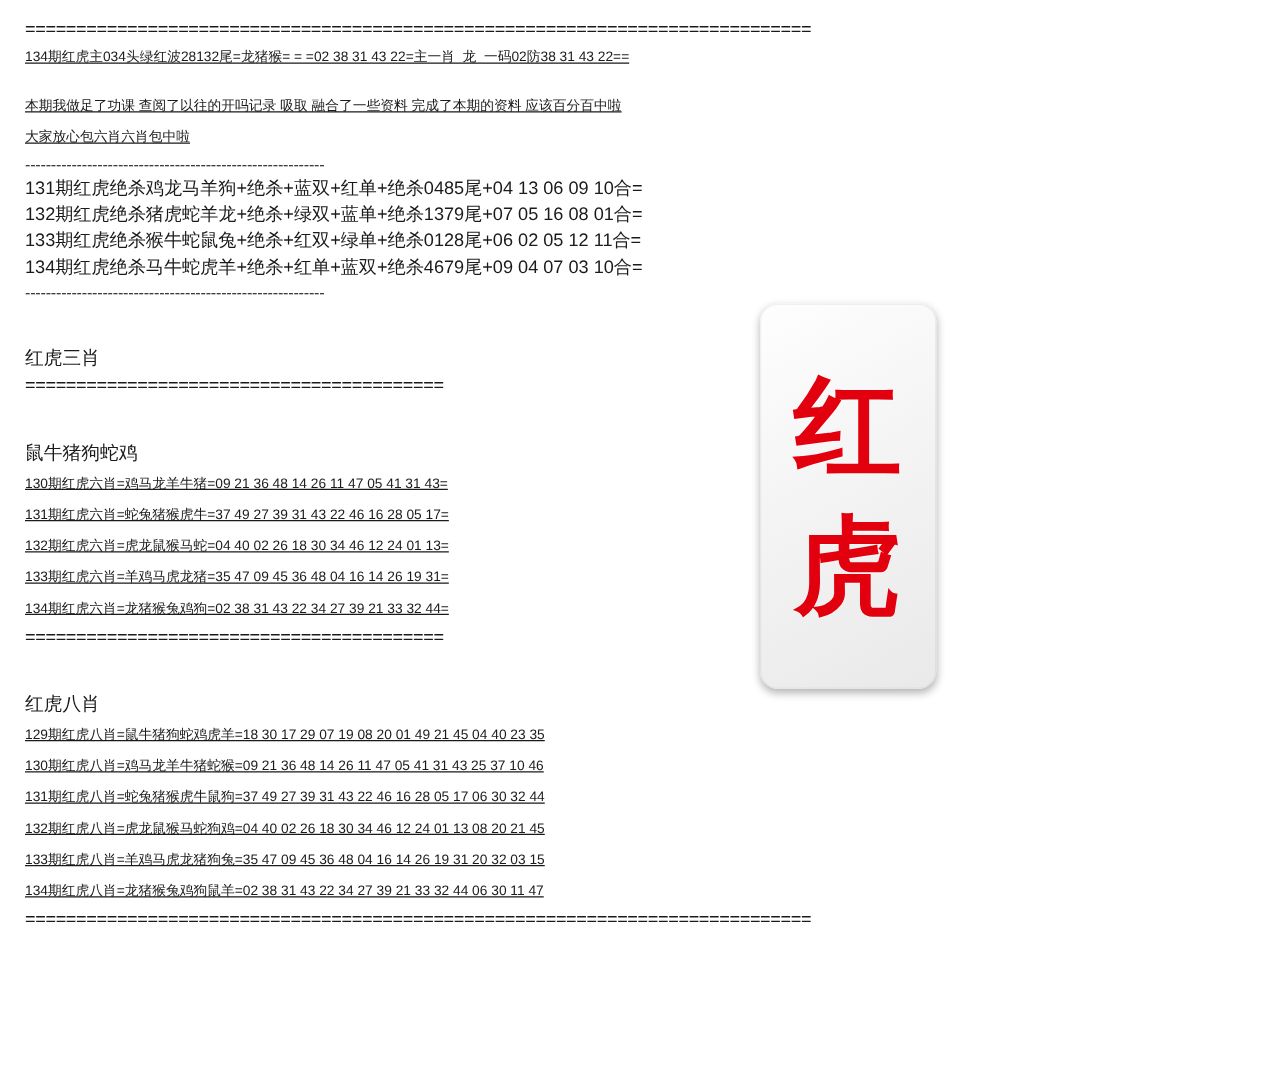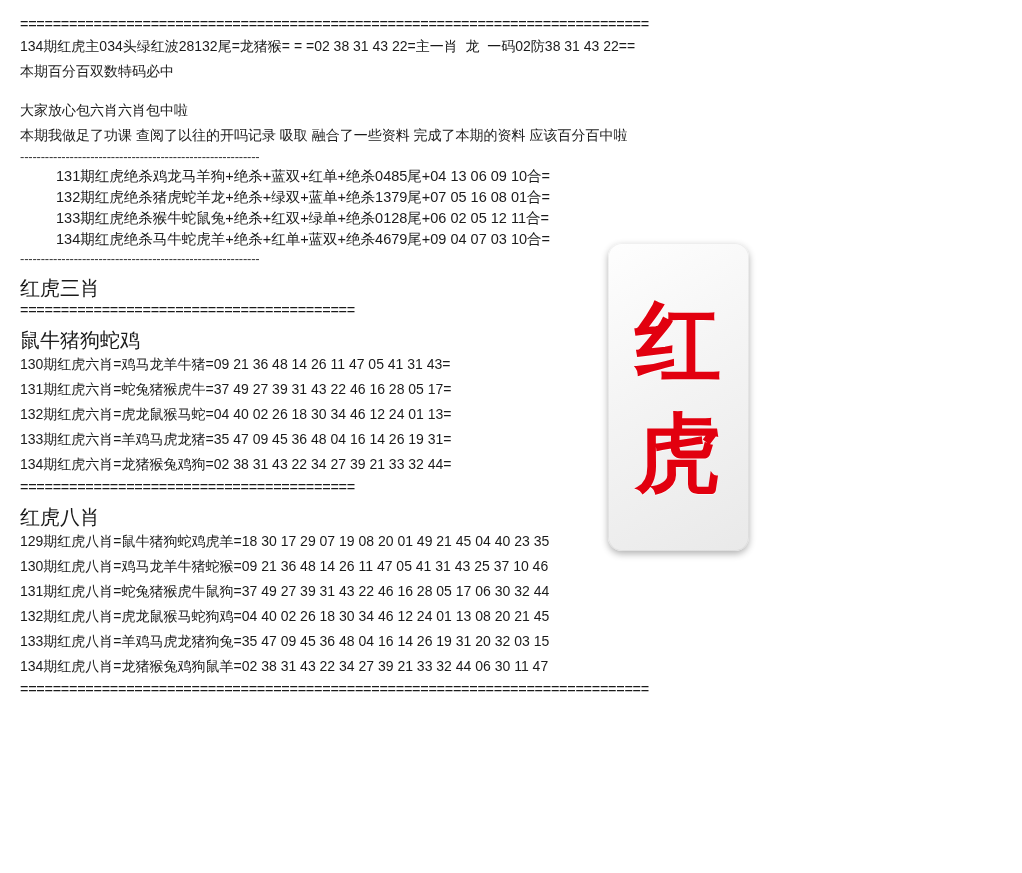--- a/index.html
+++ b/index.html
@@ -44,30 +44,32 @@
   .dash {
     font-size: 13px;
     line-height: 18px;
     white-space: pre;
     color: #333;
     letter-spacing: -0.2px;
   }
   .spacer-sm { height: 8px; }
   .spacer-md { height: 14px; }
   .heading {
-    font-size: 20px;
+    font-size: 15px;
     line-height: 24px;
     white-space: pre;
+    margin-top: 24px;
   }
   .big-line {
-    font-size: 14px;
+    font-size: 11px;
     line-height: 25px;
     white-space: pre;
+    text-decoration: underline;
   }
-  .block-tight .line { line-height: 21px; margin-left: 36px; }
+  .block-tight .line { line-height: 21px; }
 
   
   #logo-card {
     position: absolute;
     left: 608px;
     top: 243px;
     width: 141px;
     height: 308px;
     background: linear-gradient(150deg,#fefefe 0%,#f4f4f4 45%,#e9e9e9 100%);
     border-radius: 14px;
@@ -90,26 +92,25 @@
 </style>
 </head>
 <body>
 
 <div id="page">
 
   <div class="content">
 
     <div class="rule">=============================================================================</div>
     <div class="big-line">134期红虎主034头绿红波28132尾=龙猪猴= = =02 38 31 43 22=主一肖  龙  一码02防38 31 43 22==</div>
-    <div class="big-line">本期百分百双数特码必中</div>
 
     <div class="spacer-md"></div>
 
+    <div class="big-line">本期我做足了功课 查阅了以往的开吗记录 吸取 融合了一些资料 完成了本期的资料 应该百分百中啦</div>
     <div class="big-line">大家放心包六肖六肖包中啦</div>
-    <div class="big-line">本期我做足了功课 查阅了以往的开吗记录 吸取 融合了一些资料 完成了本期的资料 应该百分百中啦</div>
 
     <div class="dash">----------------------------------------------------------</div>
 
     <div class="block-tight">
       <div class="line">131期红虎绝杀鸡龙马羊狗+绝杀+蓝双+红单+绝杀0485尾+04 13 06 09 10合=</div>
       <div class="line">132期红虎绝杀猪虎蛇羊龙+绝杀+绿双+蓝单+绝杀1379尾+07 05 16 08 01合=</div>
       <div class="line">133期红虎绝杀猴牛蛇鼠兔+绝杀+红双+绿单+绝杀0128尾+06 02 05 12 11合=</div>
       <div class="line">134期红虎绝杀马牛蛇虎羊+绝杀+红单+蓝双+绝杀4679尾+09 04 07 03 10合=</div>
     </div>
 

